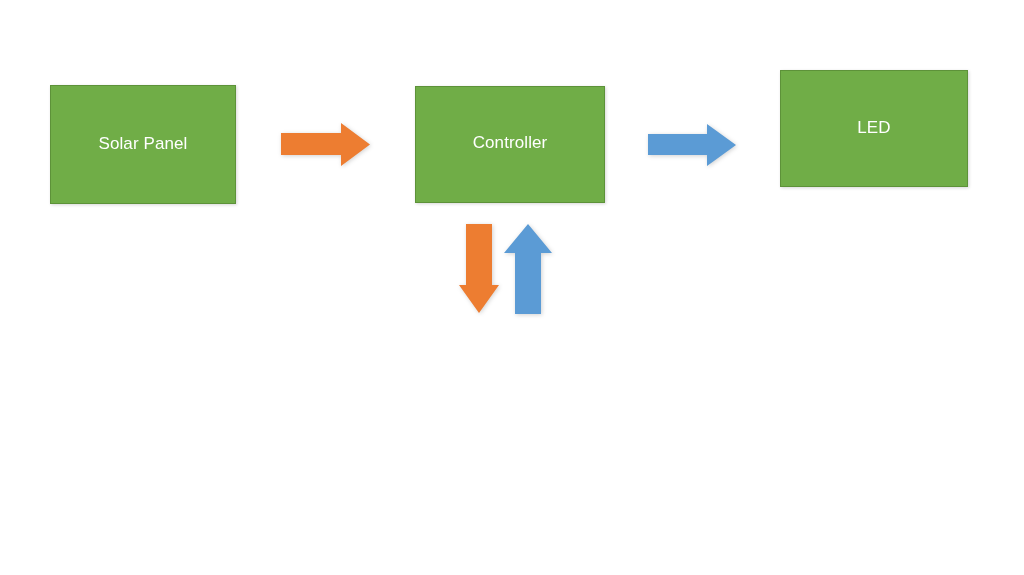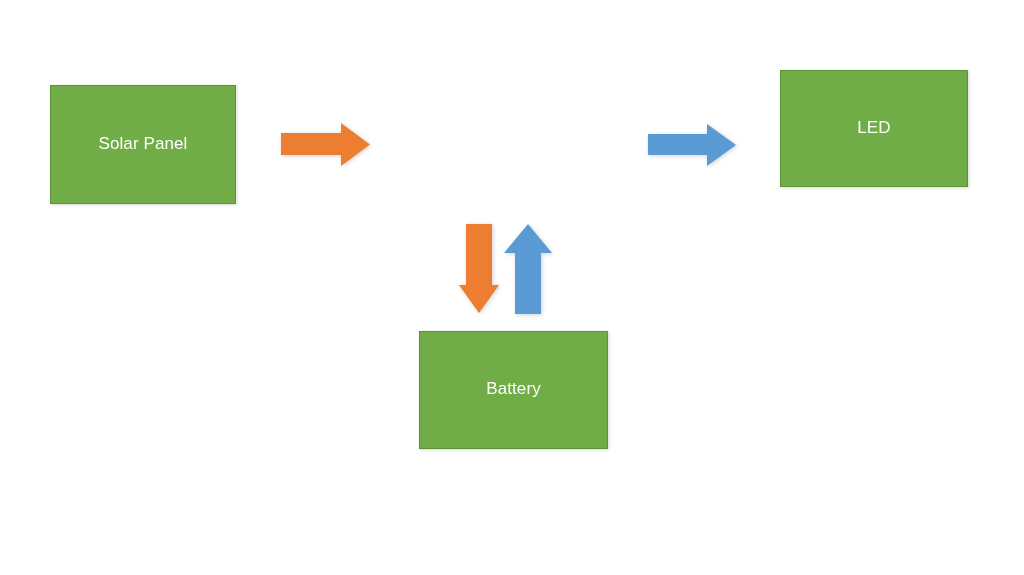--- a/index.html
+++ b/index.html
@@ -69,20 +69,23 @@
   <div class="block" id="block-solar-panel">
     <span class="label">Solar Panel</span>
   </div>
 
   <div class="arrow" id="arrow-solar-to-controller">
     <svg width="89" height="43" viewBox="0 0 89 43" xmlns="http://www.w3.org/2000/svg">
       <path d="M0,10 L60,10 L60,0 L89,21.5 L60,43 L60,32 L0,32 Z" fill="#ed7d31"></path>
     </svg>
   </div>
 
+  <div class="block" id="block-controller">
+    <span class="label">Controller</span>
+  </div>
 
   <div class="arrow" id="arrow-controller-to-led">
     <svg width="88" height="42" viewBox="0 0 88 42" xmlns="http://www.w3.org/2000/svg">
       <path d="M0,10 L59,10 L59,0 L88,21 L59,42 L59,31 L0,31 Z" fill="#5b9bd5"></path>
     </svg>
   </div>
 
   <div class="block" id="block-led">
     <span class="label">LED</span>
   </div>
@@ -92,17 +95,14 @@
       <path d="M7,0 L33,0 L33,61 L40,61 L20,89 L0,61 L7,61 Z" fill="#ed7d31"></path>
     </svg>
   </div>
 
   <div class="arrow" id="arrow-battery-to-controller">
     <svg width="48" height="90" viewBox="0 0 48 90" xmlns="http://www.w3.org/2000/svg">
       <path d="M24,0 L48,29 L37,29 L37,90 L11,90 L11,29 L0,29 Z" fill="#5b9bd5"></path>
     </svg>
   </div>
 
-  <div class="block" id="block-battery">
-    <span class="label">Battery</span>
-  </div>
 
 </div>
 
 </body></html>

